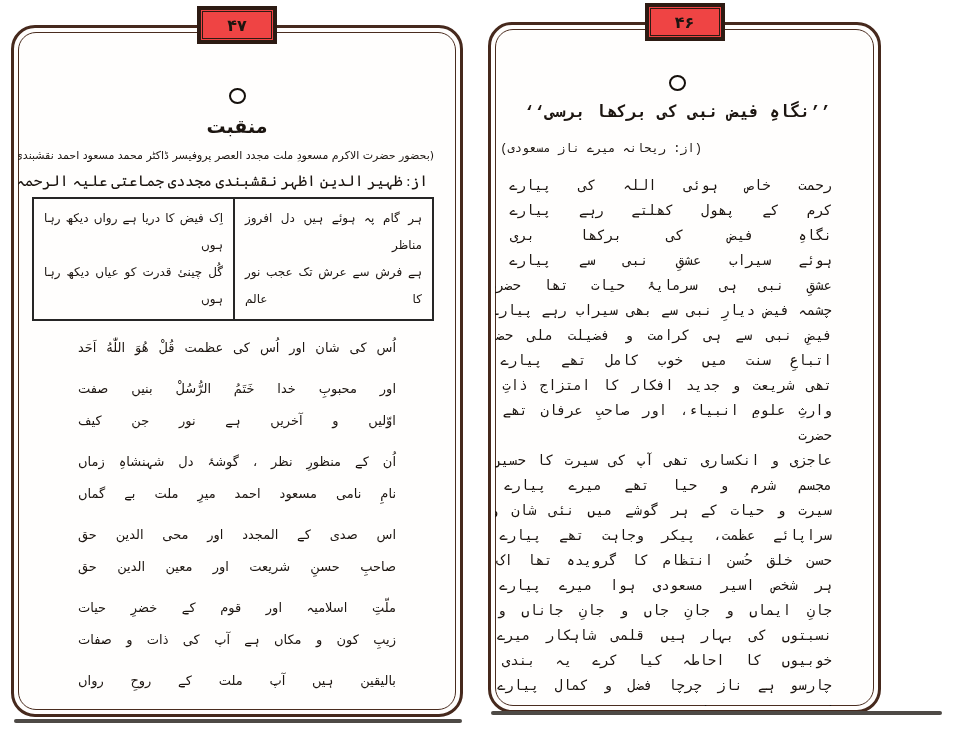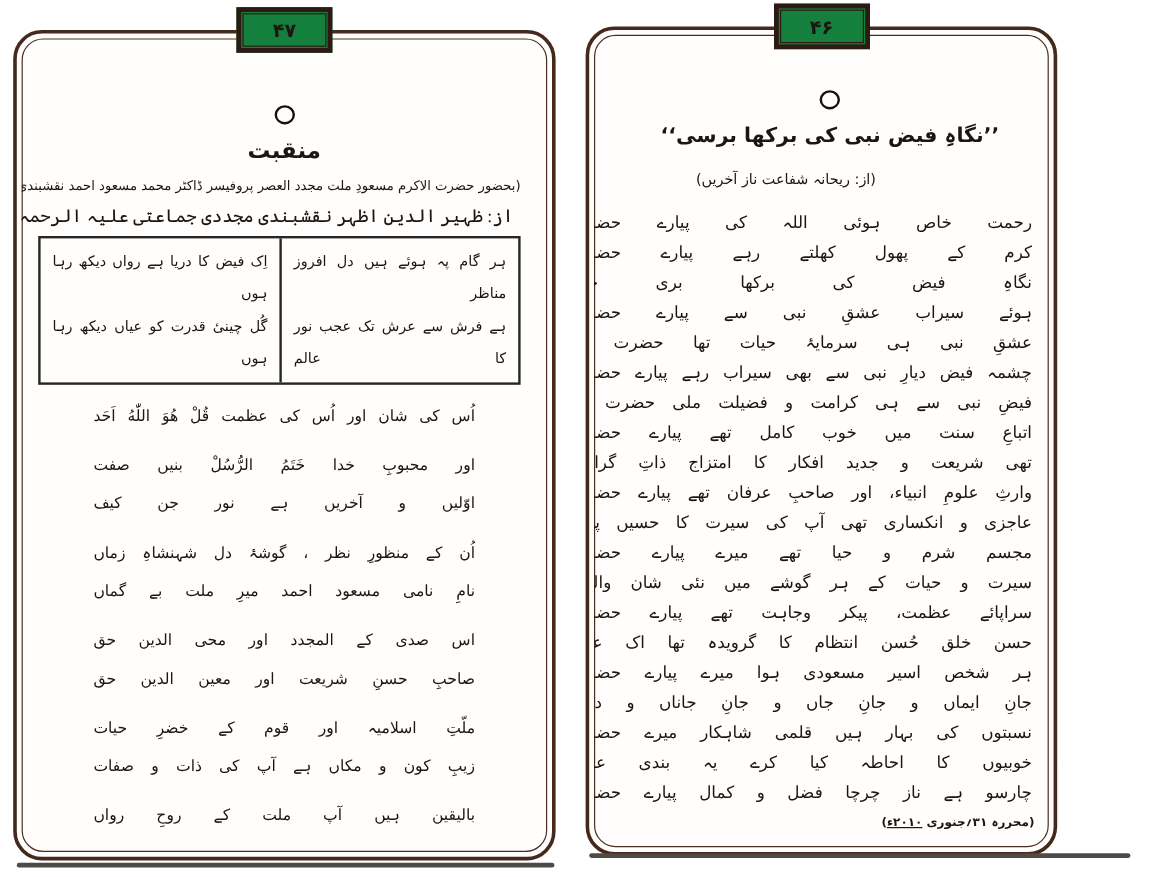--- a/index.html
+++ b/index.html
@@ -22,21 +22,21 @@
   .page-left{left:11px;top:25px;width:452px;height:692px;}
   .page-right{left:488px;top:22px;width:393px;height:691px;}
   .page-edge{
     position:absolute;height:4px;background:#4e4a46;border-radius:2px;
   }
   .edge-left{left:14px;top:719px;width:448px;}
   .edge-right{left:491px;top:711px;width:451px;}
   
   .pagenum-box{
     position:absolute;top:-22px;left:50%;transform:translateX(-50%);
-    width:80px;height:38px;background:#15803d;
+    width:80px;height:38px;background:#ef4444;
     border:4px solid #2d1b13;box-sizing:border-box;
     display:flex;align-items:center;justify-content:center;z-index:3;
   }
   .pagenum-box::before{
     content:"";position:absolute;inset:1px;border:1px solid #2d1b13;
   }
   .pagenum{font-size:16px;font-weight:700;direction:rtl;}
   
   .inner{
     position:absolute;inset:4px;border-radius:18px;overflow:hidden;
@@ -56,21 +56,21 @@
     display:flex;direction:rtl;border:2px solid #262626;
     width:402px;margin:4px auto 16px auto;box-sizing:border-box;
   }
   .mtable .cell{width:50%;padding:6px 10px;box-sizing:border-box;}
   .mtable .cell:first-child{border-left:2px solid #262626;}
   .tline{font-size:12px;line-height:27px;}
   .couplet{width:318px;margin:16px auto 20px auto;}
   .cline{font-size:13px;line-height:21px;margin-bottom:11px;}
   .couplet .cline:last-child{margin-bottom:0;}
   
-  .inner-right{padding:46px 12px 0 26px;}
+  .inner-right{padding:46px 40px 0 26px;font-family:Liberation Mono, monospace;}
   .r-title{font-size:17px;font-weight:700;line-height:26px;}
   .r-byline{font-size:12px;line-height:22px;text-align:right;padding-right:132px;
             margin-top:12px;white-space:nowrap;}
   .r-poem{width:384px;margin:14px 0 0 auto;margin-right:2px;}
   .pline{font-size:14px;line-height:25px;}
   .r-date{font-size:10px;font-weight:700;text-align:right;direction:rtl;
           padding-left:4px;margin-top:5px;}
   .r-date .year{text-decoration:underline;}
 </style>
 </head>
@@ -124,21 +124,21 @@
 </div>
 <div class="page-edge edge-left"></div>
 
 <div class="page page-right">
   <div class="pagenum-box">
     <span class="pagenum">۴۶</span>
   </div>
   <div class="inner inner-right">
     <div class="ornament"></div>
     <div class="r-title">’’نگاہِ فیض نبی کی برکھا برسی‘‘</div>
-    <div class="r-byline">(از: ریحانہ شفاعت ناز آخریں)</div>
+    <div class="r-byline">(از: ریحانہ میرے ناز مسعودی)</div>
 
     <div class="r-poem">
       <div class="pline jline">رحمت خاص ہوئی اللہ کی پیارے حضرت</div>
       <div class="pline jline">کرم کے پھول کھلتے رہے پیارے حضرت</div>
       <div class="pline jline">نگاہِ فیض کی برکھا بری جب</div>
       <div class="pline jline">ہوئے سیراب عشقِ نبی سے پیارے حضرت</div>
       <div class="pline jline">عشقِ نبی ہی سرمایۂ حیات تھا حضرت کا</div>
       <div class="pline jline">چشمہ فیض دیارِ نبی سے بھی سیراب رہے پیارے حضرت</div>
       <div class="pline jline">فیضِ نبی سے ہی کرامت و فضیلت ملی حضرت کو</div>
       <div class="pline jline">اتباعِ سنت میں خوب کامل تھے پیارے حضرت</div>

